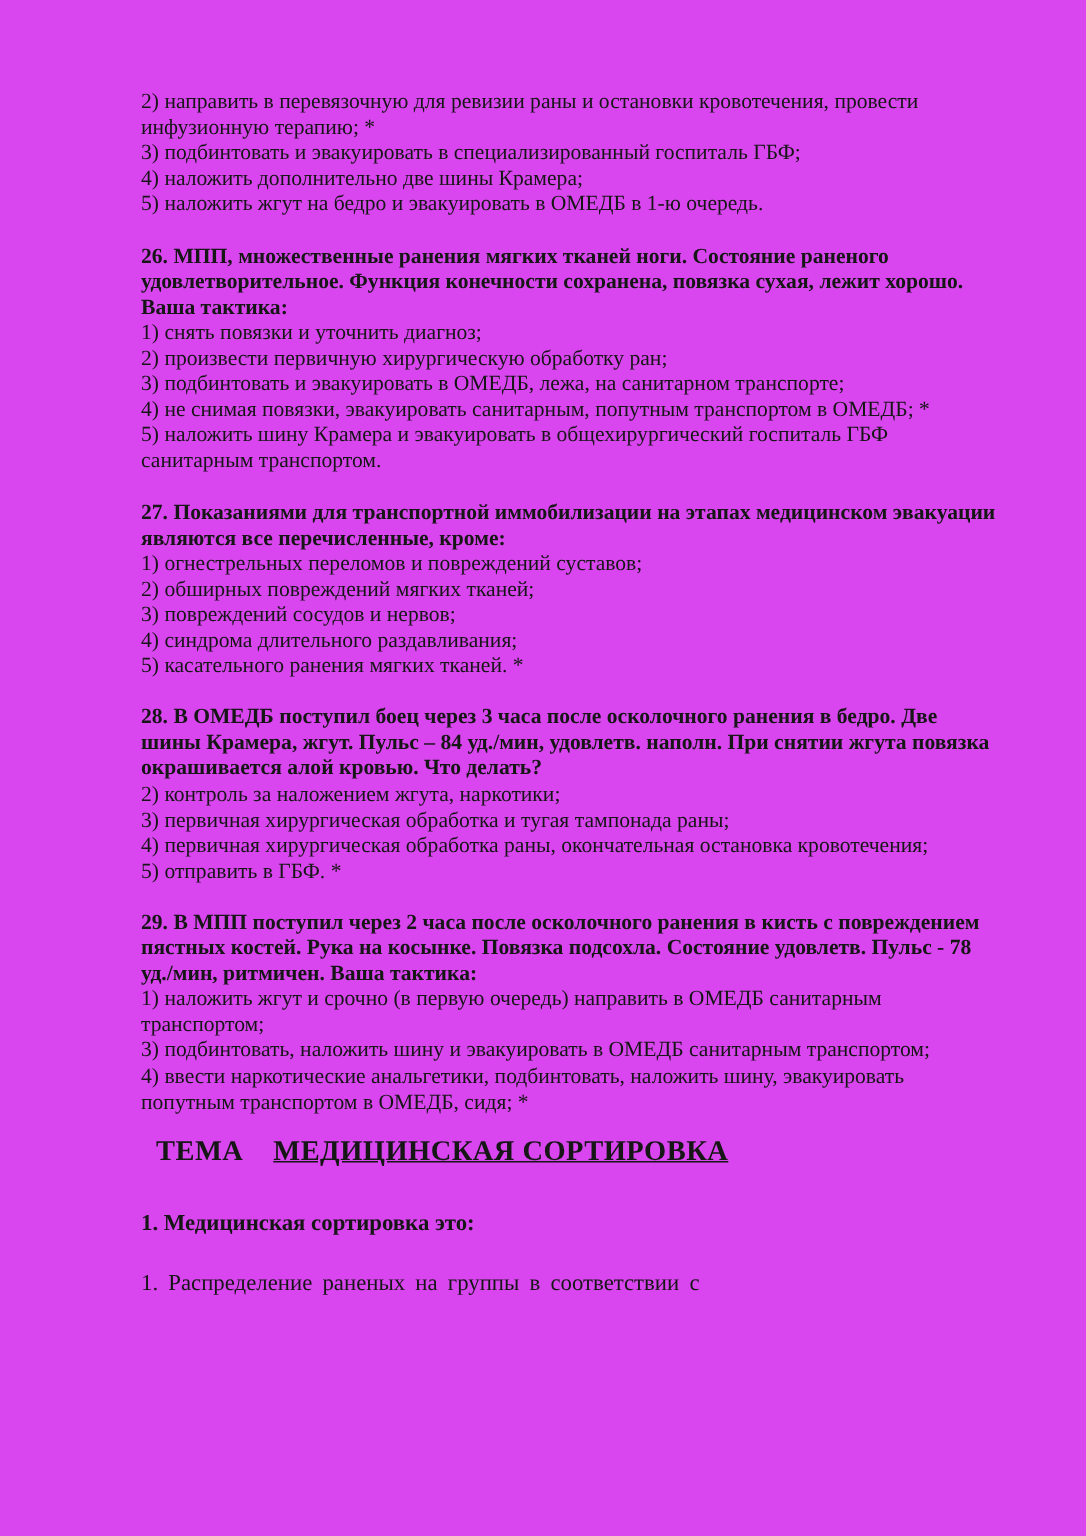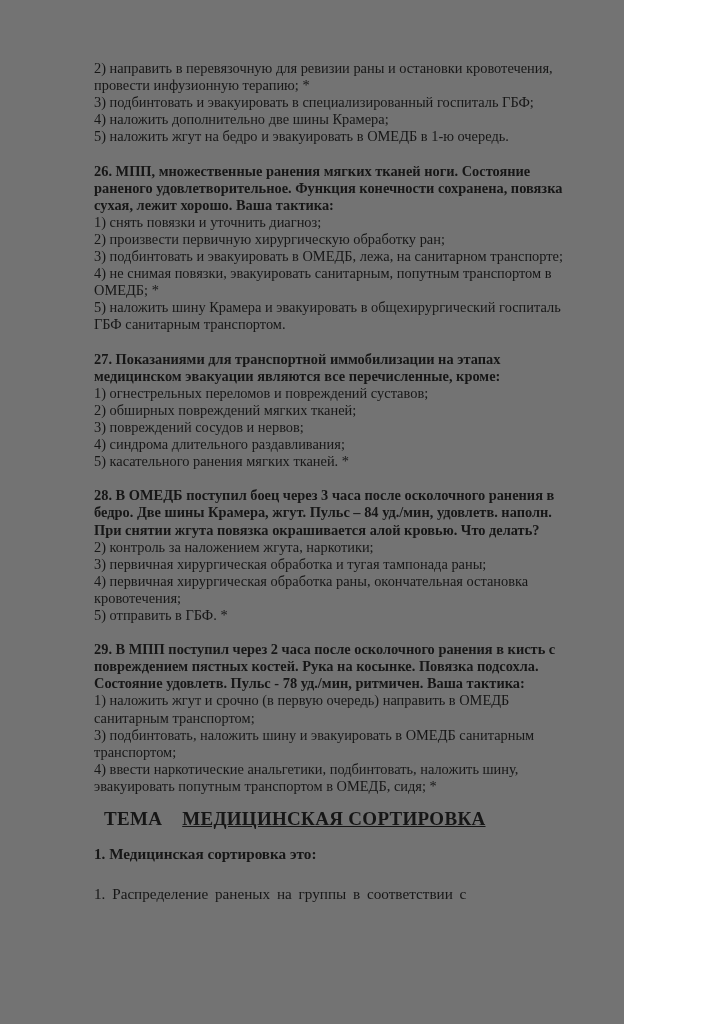--- a/index.html
+++ b/index.html
@@ -7,24 +7,24 @@
     padding: 0;
     background: #ffffff;
   }
   body {
     width: 724px;
     height: 1024px;
     overflow: hidden;
   }
   .page {
     box-sizing: border-box;
-    width: 624px;
+    width: 724px;
     height: 1024px;
     padding: 60px 58px 0 94px;
-    background: #737373;
+    background: #d946ef;
     font-family: "Liberation Serif", "DejaVu Serif", serif;
     font-size: 14.4px;
     line-height: 17.1px;
     color: #161616;
     -webkit-font-smoothing: antialiased;
   }
   p { margin: 0; padding: 0; }
   .question { margin-top: 17.1px; }
   .stem { font-weight: bold; }
   .opt { font-weight: normal; }
@@ -33,21 +33,21 @@
     font-size: 19px;
     line-height: 19px;
     font-weight: bold;
     letter-spacing: 0.3px;
   }
   .section-title-underlined {
     text-decoration: underline;
     margin-left: 20px;
   }
   .subq {
-    margin-top: 16px;
+    margin-top: 29px;
     font-weight: bold;
     font-size: 15.2px;
     line-height: 19px;
   }
   .answer-line {
     margin-top: 21px;
     font-size: 15.2px;
     line-height: 19px;
     word-spacing: 3px;
   }

